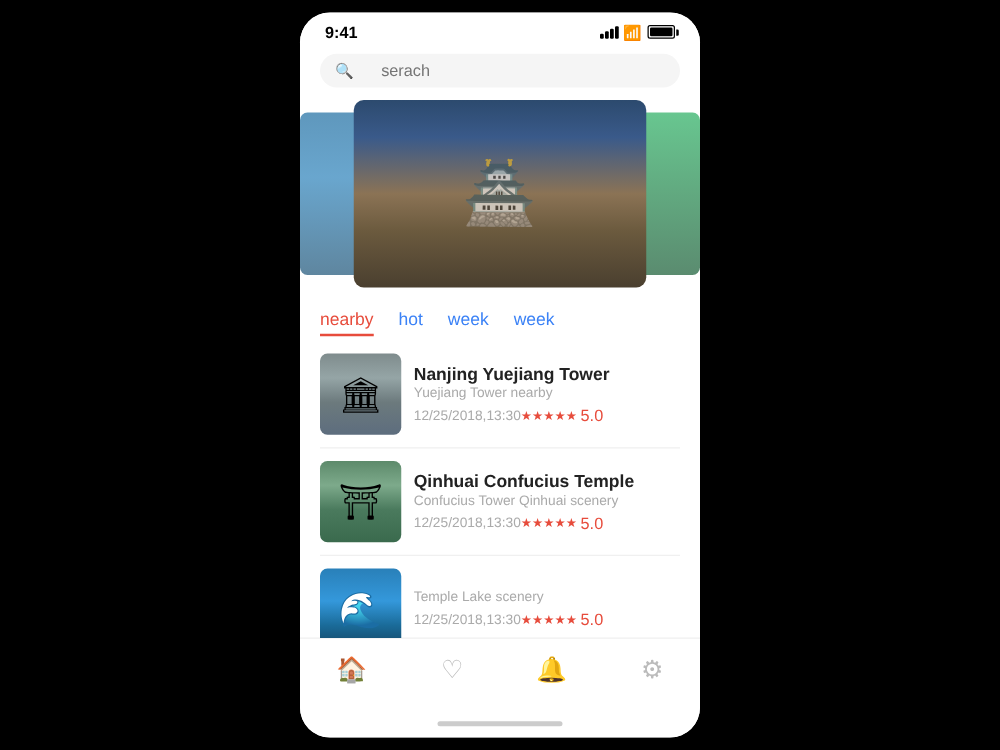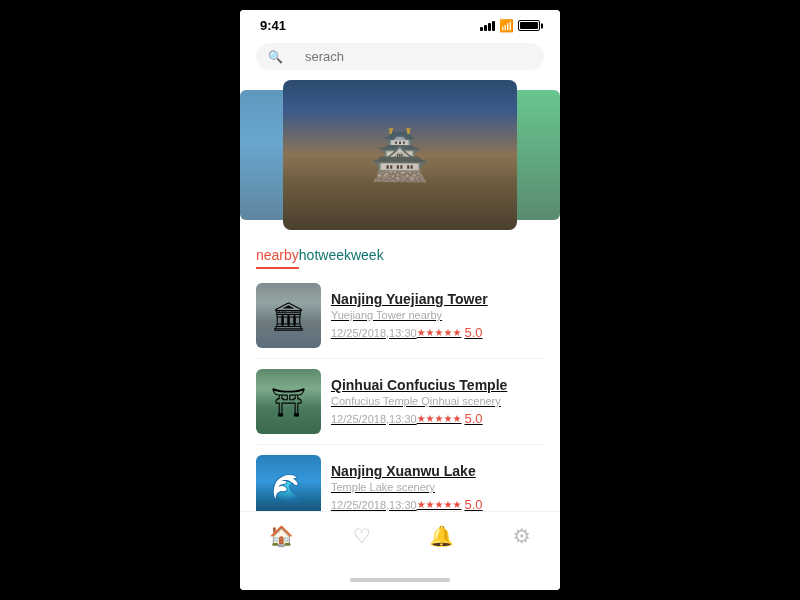--- a/index.html
+++ b/index.html
@@ -9,21 +9,21 @@
       justify-content: center;
       align-items: center;
       width: 800px;
       height: 600px;
       font-family: -apple-system, BlinkMacSystemFont, 'Segoe UI', sans-serif;
     }
     .phone {
       width: 320px;
       height: 580px;
       background: #fff;
-      border-radius: 4px;
+      border-radius: 24px;
       overflow: hidden;
       display: flex;
       flex-direction: column;
       position: relative;
     }
     .status-bar {
       display: flex;
       justify-content: space-between;
       align-items: center;
       padding: 8px 20px 4px;
@@ -149,25 +149,26 @@
     }
     .img-blue {
       background: linear-gradient(180deg, #1a6ba0 0%, #2980b9 40%, #1a5276 100%);
     }
     .img-green {
       background: linear-gradient(180deg, #27ae60 0%, #1e8449 50%, #145a32 100%);
     }
     .tabs {
       display: flex;
       padding: 8px 16px 4px;
+      gap: 20px;
       flex-shrink: 0;
     }
     .tab {
       font-size: 14px;
-      color: #0f766e;
+      color: #3b82f6;
       cursor: pointer;
       padding-bottom: 4px;
     }
     .tab.active {
       color: #e74c3c;
       border-bottom: 2px solid #e74c3c;
       font-weight: 500;
     }
     .list-container {
       flex: 1;
@@ -217,21 +218,21 @@
       position: relative;
     }
     .thumb-xuanwu::before {
       content: '🌊';
       position: absolute;
       top: 50%;
       left: 50%;
       transform: translate(-50%, -50%);
       font-size: 28px;
     }
-    .item-info { flex: 1; text-decoration: underline; }
+    .item-info { flex: 1; }
     .item-title {
       font-size: 14px;
       font-weight: 600;
       color: #222;
       margin-bottom: 2px;
     }
     .item-subtitle {
       font-size: 11px;
       color: #aaa;
       margin-bottom: 4px;
@@ -344,35 +345,34 @@
             <span class="rating-num">5.0</span>
           </div>
         </div>
       </div>
     </div>
 
     <div class="list-item">
       <div class="item-thumb thumb-confucius"></div>
       <div class="item-info">
         <div class="item-title">Qinhuai Confucius Temple</div>
-        <div class="item-subtitle">Confucius Temple Qinhuai scenery</div>
+        <div class="item-subtitle">Confucius Tower Qinhuai scenery</div>
         <div class="item-meta">
           <span class="item-date">12/25/2018,13:30</span>
           <div class="item-rating">
             <span class="stars">★★★★★</span>
             <span class="rating-num">5.0</span>
           </div>
         </div>
       </div>
     </div>
 
     <div class="list-item">
       <div class="item-thumb thumb-xuanwu"></div>
       <div class="item-info">
-        <div class="item-title">Nanjing Xuanwu Lake</div>
         <div class="item-subtitle">Temple Lake scenery</div>
         <div class="item-meta">
           <span class="item-date">12/25/2018,13:30</span>
           <div class="item-rating">
             <span class="stars">★★★★★</span>
             <span class="rating-num">5.0</span>
           </div>
         </div>
       </div>
     </div>

